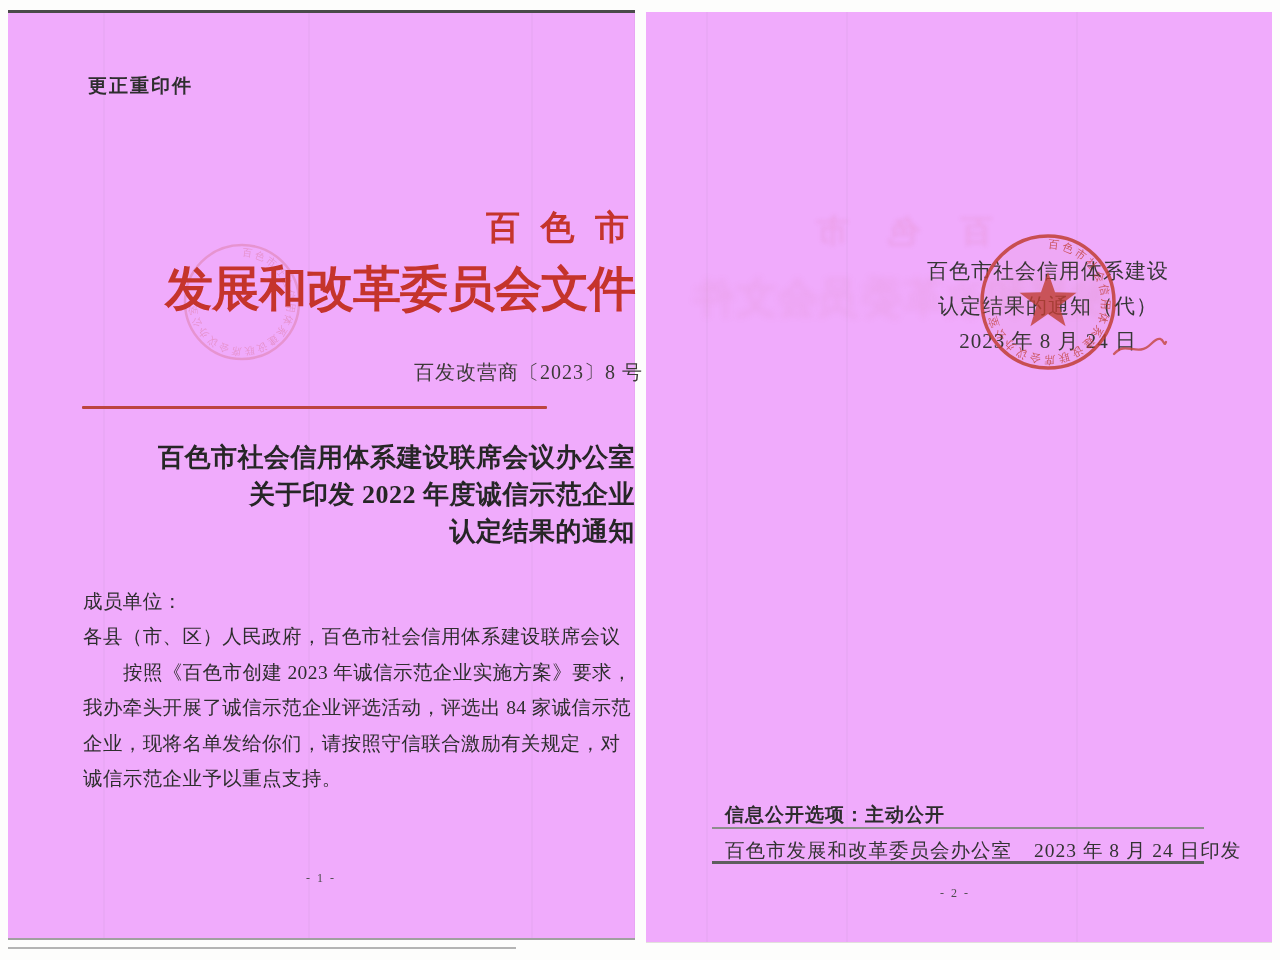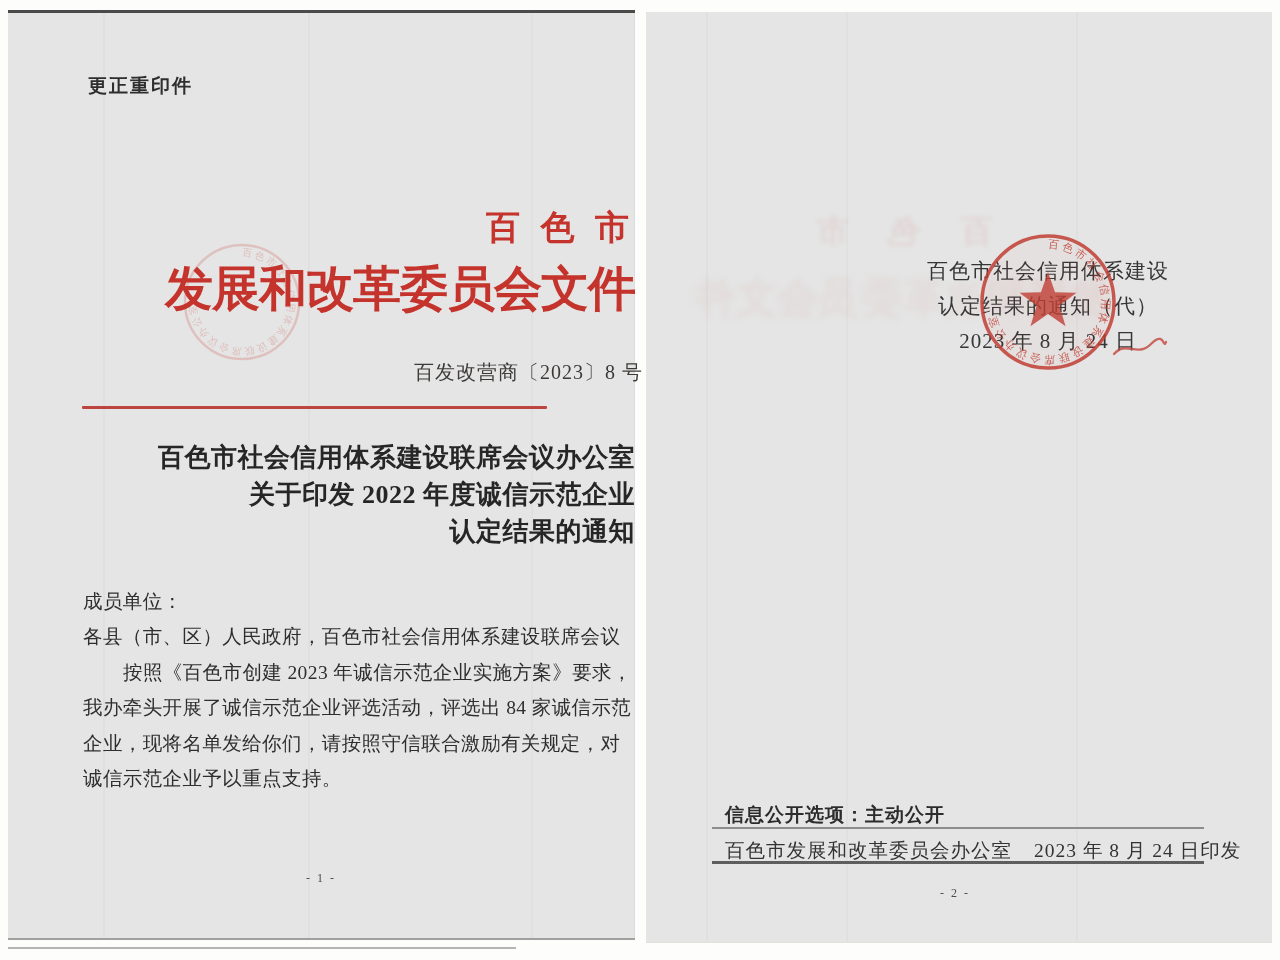--- a/index.html
+++ b/index.html
@@ -3,21 +3,21 @@
 <meta charset="utf-8">
 <style>
   html,body{margin:0;padding:0;}
   body{
     width:1280px;height:960px;
     background:#fdfdfc;
     font-family:"Liberation Serif","DejaVu Serif",serif;
     overflow:hidden;
   }
   .canvas{position:relative;width:1280px;height:960px;}
-  .page{position:absolute;background:#e5e5e5;}
+  .page{position:absolute;background:#f0abfc;}
   .page-left{
     left:8px;top:10px;width:627px;height:925px;
     border-top:3px solid #4a4a4a;
     border-bottom:2px solid #a0a0a0;
     box-shadow:inset -1px 0 0 rgba(0,0,0,0.03);
   }
   .page-right{
     left:646px;top:12px;width:626px;height:930px;
     border-bottom:1px solid #e2e0dd;
   }

